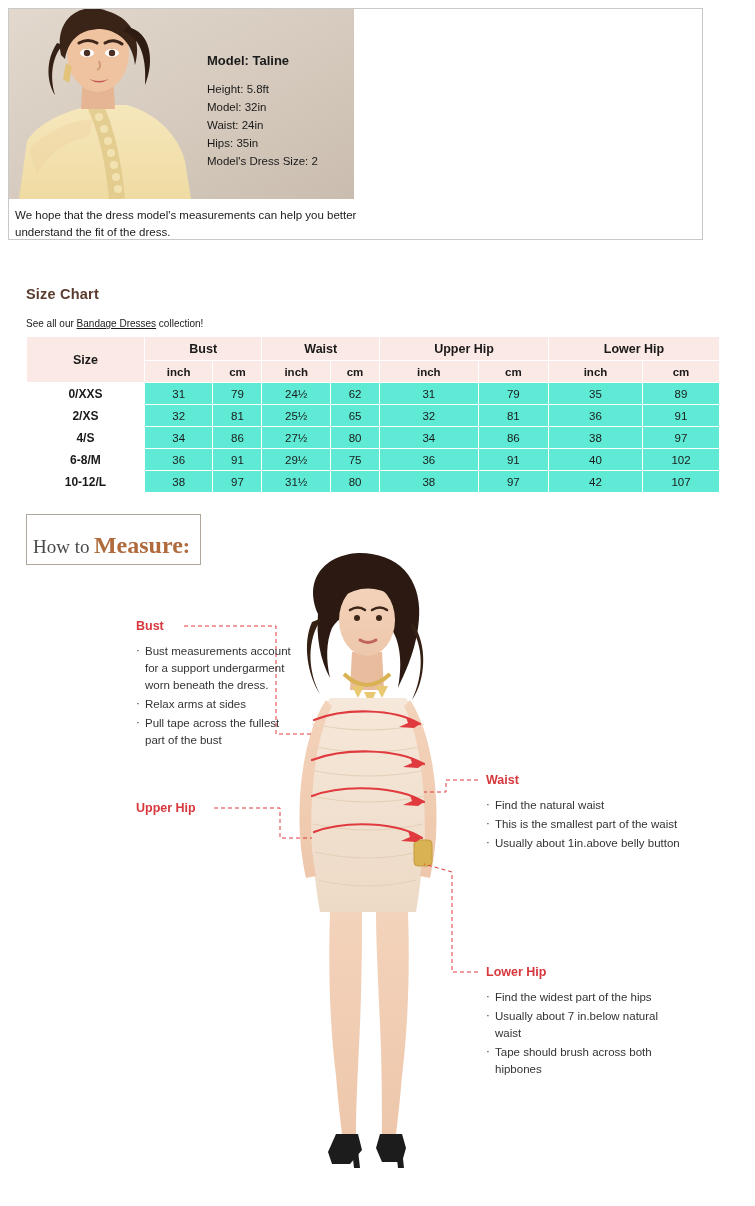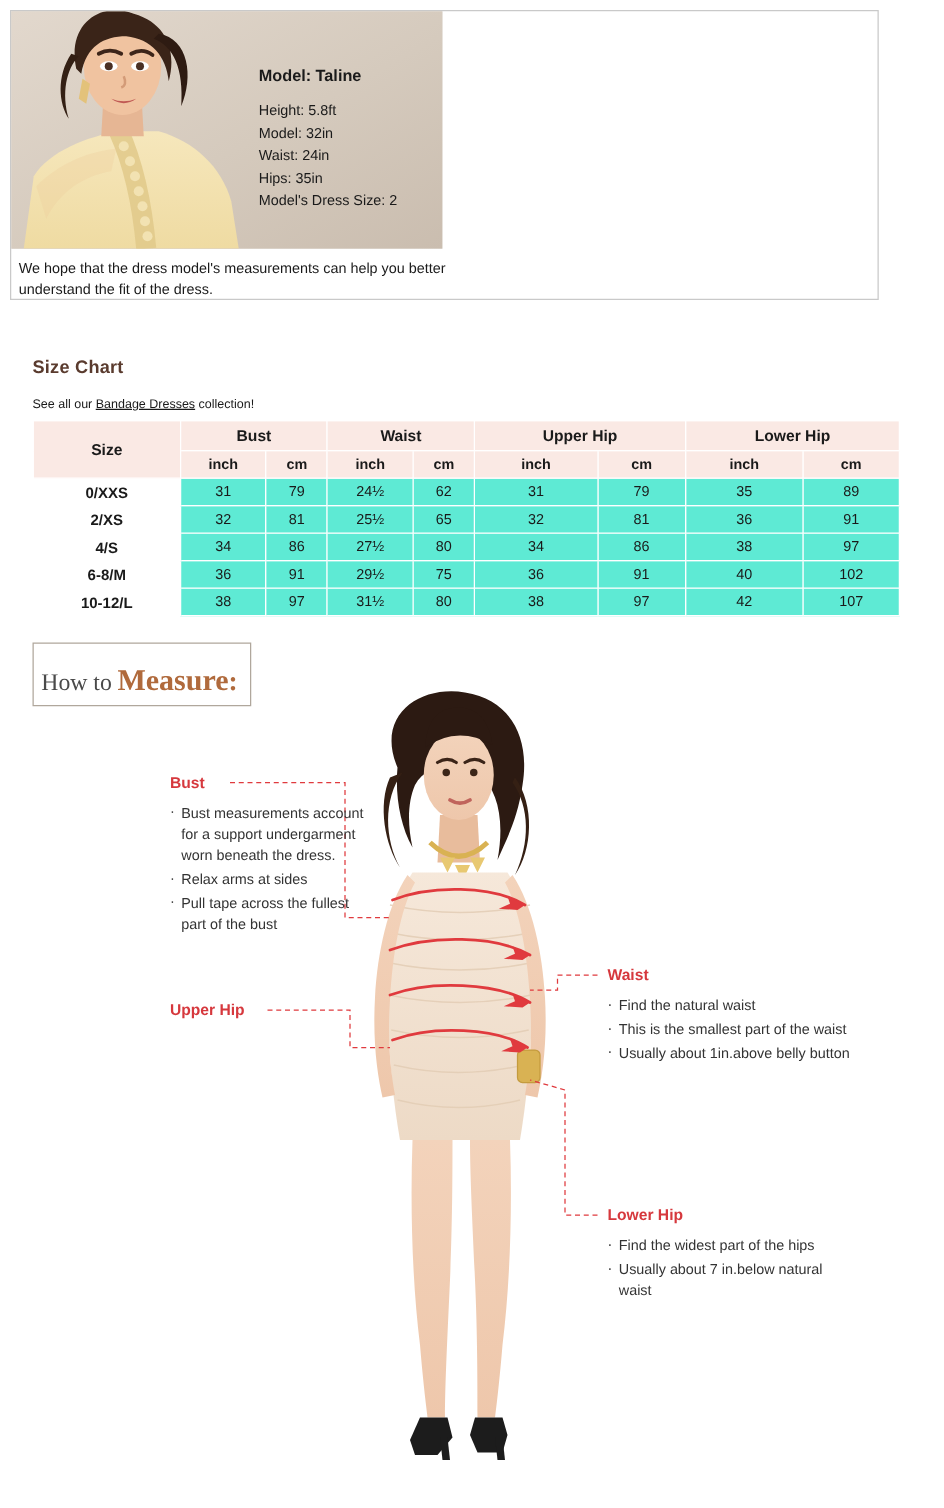--- a/index.html
+++ b/index.html
@@ -472,15 +472,16 @@
       <li>This is the smallest part of the waist</li>
       <li>Usually about 1in.above belly button</li>
     </ul>
   </div>
 
   <div class="note" id="note-lower">
     <h4>Lower Hip</h4>
     <ul>
       <li>Find the widest part of the hips</li>
       <li>Usually about 7 in.below natural waist</li>
+      <li>Tape should brush across both hipbones</li>
     </ul>
   </div>
 </div>
 
 </body></html>

